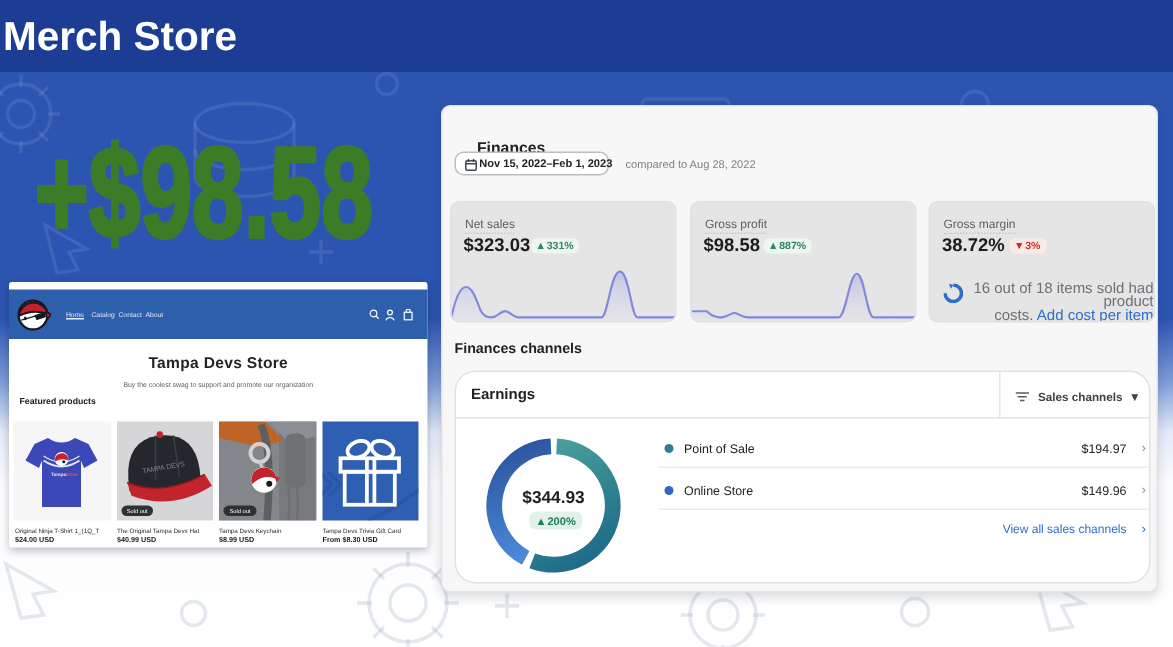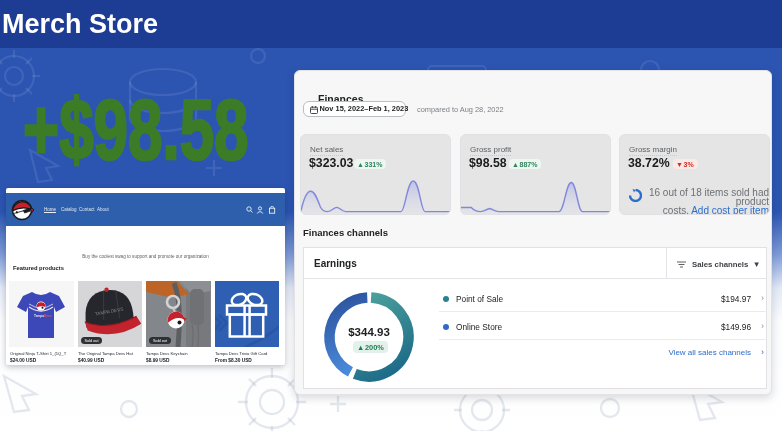--- a/index.html
+++ b/index.html
@@ -35,21 +35,21 @@
            line-height:14px;}
   .compared{position:absolute;left:122px;top:34px;font-size:7.4px;color:#7d8185;}
   .mcard{position:absolute;top:63px;width:151px;height:81px;background:#e5e5e5;border:1px solid #e1e1e5;
          border-radius:6px;box-sizing:border-box;overflow:hidden;}
   .mlabel{position:absolute;left:9px;top:10px;font-size:8px;color:#5d6165;border-bottom:1px dotted #c6c9cc;padding-bottom:1px;}
   .mval{position:absolute;left:8px;top:20.5px;font-size:12.3px;font-weight:bold;color:#1a1c1e;}
   .mbadge{position:absolute;top:24px;font-size:7px;font-weight:bold;border-radius:4px;padding:1.5px 4px 1.5px 3px;}
   .up{color:#2f855d;background:#edf6f1;} .down{color:#d02d1d;background:#faeae7;}
   .fbreak{position:absolute;left:8px;top:156px;font-size:9.5px;font-weight:bold;color:#202223;}
   .ecard{position:absolute;left:8px;top:176px;width:464px;height:142px;background:#fff;border:1px solid #e1e1e5;
-         border-radius:0;box-sizing:border-box;}
+         border-radius:14px;box-sizing:border-box;}
   .ehead{position:absolute;left:0;top:0;width:100%;height:31px;border-bottom:1px solid #e4e4e8;box-sizing:border-box;}
   .ehead .t{position:absolute;left:10px;top:10px;font-size:10px;font-weight:bold;color:#202223;}
   .esel{position:absolute;right:0;top:0;width:100px;height:31px;border-left:1px solid #e4e4e8;box-sizing:border-box;}
   .esel .t{position:absolute;left:25px;top:11.5px;font-size:7.8px;font-weight:bold;color:#3f4246;}
   .erow{position:absolute;left:135px;width:328px;height:28px;border-bottom:1px solid #ebebee;box-sizing:border-box;font-size:8.3px;color:#202223;}
   .erow .nm{position:absolute;left:17px;top:10px;}
   .erow .vl{position:absolute;right:16px;top:10px;}
   .erow .ch{position:absolute;right:3px;top:9px;color:#8c9196;font-size:9px;}
   .elink{position:absolute;left:135px;top:96px;width:328px;height:22px;font-size:8px;color:#2c6ecb;}
   .pill{position:absolute;background:#e2f1ea;border-radius:4px;font-size:7.4px;font-weight:bold;color:#1a7f54;
@@ -174,20 +174,21 @@
 
     <svg style="position:absolute;right:9px;top:13px;" width="30" height="8" viewBox="0 0 30 8" stroke="#fff" stroke-width="0.8" fill="none">
       <circle cx="3" cy="3" r="2.2"></circle>
         <path d="M4.7 4.7 l1.8 1.8"></path>
       <circle cx="14" cy="2.4" r="1.6"></circle>
         <path d="M11.2 7.6 a3 3 0 0 1 5.6 0"></path>
       <rect x="23.5" y="2.2" width="5.2" height="5"></rect>
         <path d="M24.8 2.2 v-0.8 a1.3 1.3 0 0 1 2.6 0 v0.8"></path>
     </svg>
   </div>
+  <div class="stitle">Tampa Devs Store</div>
   <div class="ssub">Buy the coolest swag to support and promote our organization</div>
   <div class="sfeat">Featured products</div>
 
   <div class="tile" style="left:3px;background:#f6f6f6;">
     <svg width="64" height="66" viewBox="0 0 64 66">
       <path d="M23 11 Q32 17 41 11 L50 15 L56 26 L47 31 L45 26 L45 57 L19 57 L19 26 L17 31 L8 26 L14 15 Z" fill="#3c47b8"></path>
       <path d="M20 26 q12 8 24 0" stroke="#e8e8f0" stroke-width="1.3" fill="none"></path>
       <path d="M20 23 q12 8 24 0" stroke="#e8e8f0" stroke-width="0.8" fill="none"></path>
       <circle cx="32" cy="25" r="4.6" fill="#fff"></circle>
       <path d="M27.6 25.4 A4.6 4.6 0 0 1 36.2 23.6 L36.4 26 Q32 24 27.8 26.6 Z" fill="#c8202a"></path>

